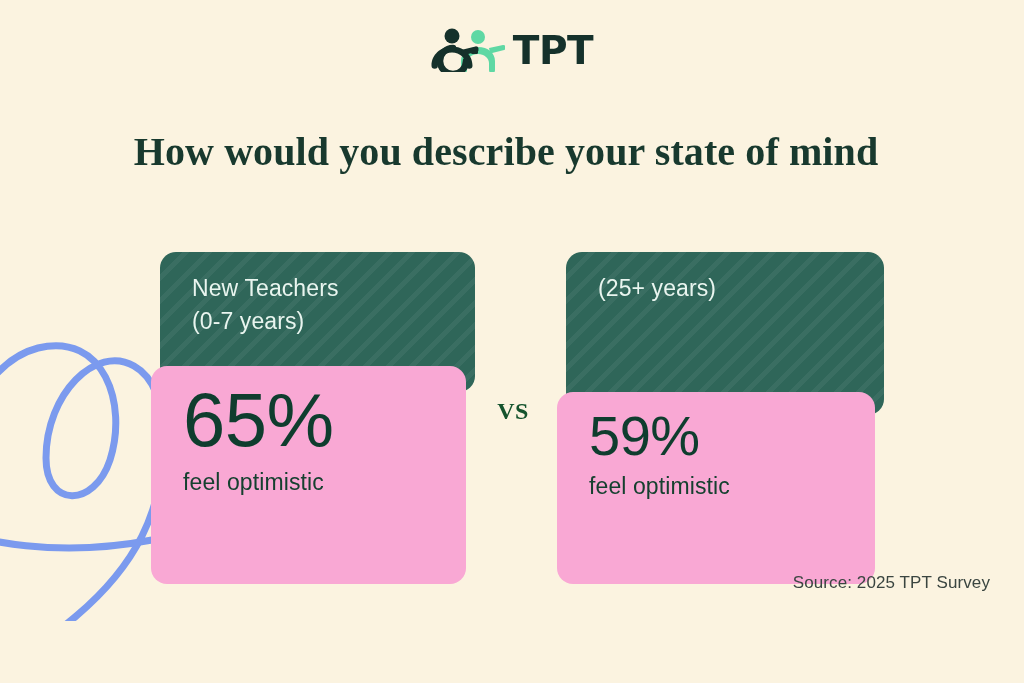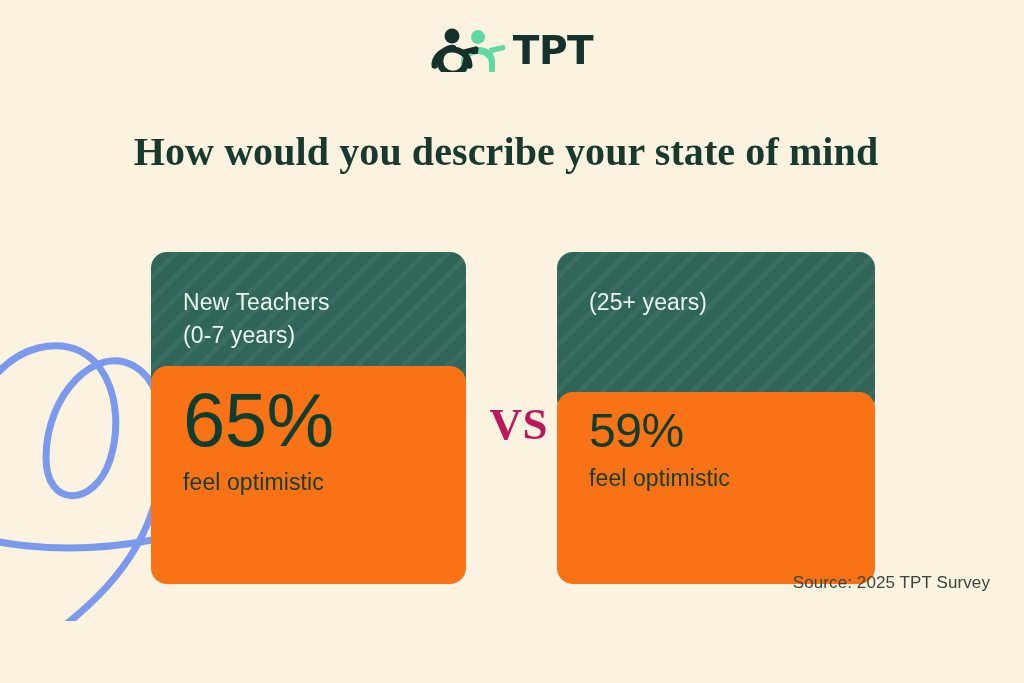--- a/index.html
+++ b/index.html
@@ -85,88 +85,88 @@
 
   .card {
     position: absolute;
     top: 0;
   }
   .card.left  { left: 151px; width: 315px; }
   .card.right { left: 557px; width: 318px; }
 
   .card-header {
     position: absolute;
-    left: 0;
+    left: 9px;
     top: 0;
     width: 100%;
     border-radius: 16px;
     background-color: #2F6659;
     background-image: repeating-linear-gradient(
         135deg,
         rgba(255,255,255,0.055) 0px,
         rgba(255,255,255,0.055) 5px,
         rgba(0,0,0,0.0) 5px,
         rgba(0,0,0,0.0) 16px);
     box-sizing: border-box;
-    padding: 34px 28px 0 32px;
+    padding: 20px 28px 0 32px;
   }
   .card.left  .card-header { height: 140px; }
   .card.right .card-header { height: 163px; }
 
   .card-header-title {
     color: #E9F5EF;
     font-family: "Liberation Sans", sans-serif;
     font-size: 23px;
     line-height: 1.42;
     font-weight: normal;
     letter-spacing: 0.1px;
   }
   .card-header-title .l2 { display: block; }
 
   .card-body {
     position: absolute;
     left: 0;
     width: 100%;
-    background: #f97316;
+    background: #f9a8d4;
     border-radius: 16px;
     box-sizing: border-box;
     padding: 14px 30px 0 32px;
   }
   .card.left  .card-body { top: 114px; height: 218px; }
   .card.right .card-body { top: 140px; height: 192px; }
 
   .pct {
     font-family: "Liberation Sans", sans-serif;
     font-weight: normal;
     font-size: 76px;
     line-height: 1.06;
     color: #0F3D2E;
     letter-spacing: -0.5px;
   }
-  .card.right .pct { font-size: 48px; }
+  .card.right .pct { font-size: 56px; }
 
   .pct-caption {
     margin-top: 8px;
     font-family: "Liberation Sans", sans-serif;
     font-size: 23px;
     color: #15402F;
     letter-spacing: 0.1px;
   }
 
   
   .vs {
     position: absolute;
     left: 478px;
     top: 398px;
     width: 70px;
-    text-align: right;
+    text-align: center;
     font-family: "Liberation Serif", "DejaVu Serif", serif;
     font-weight: bold;
-    font-size: 45px;
-    color: #be185d;
+    font-size: 24px;
+    color: #14532d;
     letter-spacing: 0.5px;
   }
 
   
   .source {
     position: absolute;
     right: 34px;
     bottom: 28px;
     font-family: "Liberation Sans", sans-serif;
     font-size: 17px;

